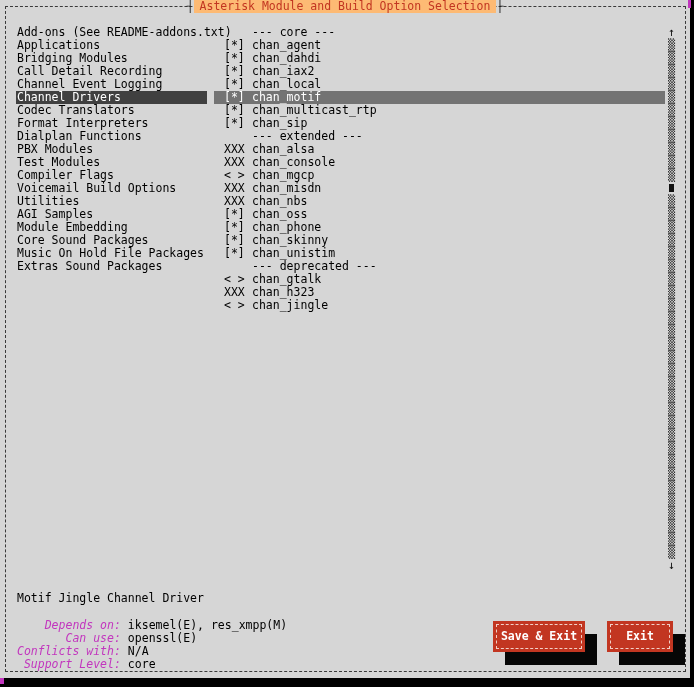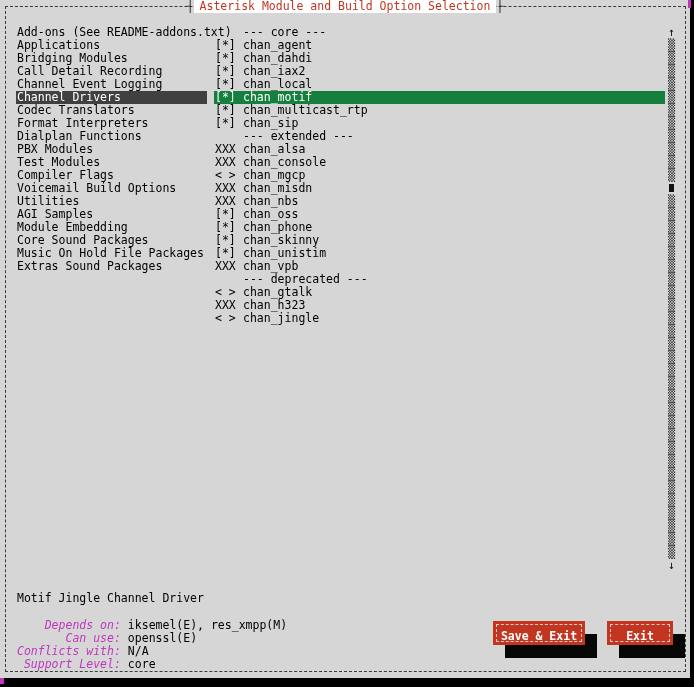--- a/index.html
+++ b/index.html
@@ -21,51 +21,51 @@
     position: absolute; left: 5px; top: 6px;
     width: 681px; height: 666px;
     border: 1px dashed #3a3a3a;
     z-index: 1;
   }
   .title-bar {
     position: absolute; left: 0; top: 0; width: 690px;
     text-align: center; z-index: 2; white-space: pre;
   }
   .title-bar .tick { color: #1a1a1a; }
-  .title-text { background: #ffffff; color: #c23621; padding: 0 6px; margin-top: 34px; }
+  .title-text { background: #fdba74; color: #c23621; padding: 0 6px; margin-top: 34px; }
   .list-left { position: absolute; left: 0; top: 26px; z-index: 2; }
   .cat-row { height: 13px; white-space: pre; }
   .cat-bar {
     display: inline-block; margin-left: 16px; width: 191px; height: 13px;
     padding-left: 1px; white-space: pre;
   }
   .cat-bar.sel { background: #404040; color: #fff; }
   .list-right { position: absolute; left: 0; top: 26px; z-index: 2; }
   .mod-row { height: 13px; white-space: pre; }
   .mod-bar {
     display: inline-block; margin-left: 214px; width: 451px; height: 13px;
-    padding-left: 1px; white-space: pre;
+    padding-left: 10px; white-space: pre;
   }
-  .mod-bar.sel { background: #15803d; color: #fff; }
+  .mod-bar.sel { background: #737373; color: #fff; }
   .mod-state { display: inline-block; width: 21px; white-space: pre; }
   .mod-name { padding-left: 7px; white-space: pre; }
   .scrollbar {
     position: absolute; left: 664px; top: 26px; width: 15px;
     text-align: center; z-index: 2;
   }
   .sb-cell { height: 13px; color: #333; }
   .sb-cell.arrow { color: #111; }
   .sb-thumb { display: inline-block; width: 5px; height: 8px; background: #111; margin-top: 2px; }
   .desc-title { position: absolute; left: 17px; top: 592px; white-space: pre; z-index: 2; }
   .attrs { position: absolute; left: 17px; top: 619px; white-space: pre; z-index: 2; }
   .attr-line { height: 13px; }
   .attr-label { color: #c236be; font-style: italic; }
   .attr-value { color: #000; padding-left: 7px; }
   .btn {
-    position: absolute; top: 621px; height: 24px;
+    position: absolute; top: 621px; height: 31px;
     background: #c23621; color: #fff; font-weight: bold;
     text-align: center; z-index: 3; cursor: pointer;
     box-shadow: 12px 13px 0 #060606;
   }
   .btn-inner {
     position: absolute; left: 3px; top: 3px; right: 3px; bottom: 3px;
     border: 1px dashed #f2cfc6; pointer-events: none;
   }
   .btn-label { display: inline-block; line-height: 31px; white-space: pre; }
   #btn-save { left: 493px; width: 92px; }
@@ -115,21 +115,20 @@
       <div class="mod-row"><span class="mod-bar"><span class="mod-state"></span><span class="mod-name">--- extended ---</span></span></div>
       <div class="mod-row"><span class="mod-bar"><span class="mod-state">XXX</span><span class="mod-name">chan_alsa</span></span></div>
       <div class="mod-row"><span class="mod-bar"><span class="mod-state">XXX</span><span class="mod-name">chan_console</span></span></div>
       <div class="mod-row"><span class="mod-bar"><span class="mod-state">&lt; &gt;</span><span class="mod-name">chan_mgcp</span></span></div>
       <div class="mod-row"><span class="mod-bar"><span class="mod-state">XXX</span><span class="mod-name">chan_misdn</span></span></div>
       <div class="mod-row"><span class="mod-bar"><span class="mod-state">XXX</span><span class="mod-name">chan_nbs</span></span></div>
       <div class="mod-row"><span class="mod-bar"><span class="mod-state">[*]</span><span class="mod-name">chan_oss</span></span></div>
       <div class="mod-row"><span class="mod-bar"><span class="mod-state">[*]</span><span class="mod-name">chan_phone</span></span></div>
       <div class="mod-row"><span class="mod-bar"><span class="mod-state">[*]</span><span class="mod-name">chan_skinny</span></span></div>
       <div class="mod-row"><span class="mod-bar"><span class="mod-state">[*]</span><span class="mod-name">chan_unistim</span></span></div>
-      <div class="mod-row"><span class="mod-bar"><span class="mod-state">XXX</span><span class="mod-name">chan_vpb</span></span></div>
       <div class="mod-row"><span class="mod-bar"><span class="mod-state"></span><span class="mod-name">--- deprecated ---</span></span></div>
       <div class="mod-row"><span class="mod-bar"><span class="mod-state">&lt; &gt;</span><span class="mod-name">chan_gtalk</span></span></div>
       <div class="mod-row"><span class="mod-bar"><span class="mod-state">XXX</span><span class="mod-name">chan_h323</span></span></div>
       <div class="mod-row"><span class="mod-bar"><span class="mod-state">&lt; &gt;</span><span class="mod-name">chan_jingle</span></span></div>
     </div>
 
   <div class="scrollbar">
       <div class="sb-cell arrow">↑</div>
       <div class="sb-cell">▒</div>
       <div class="sb-cell">▒</div>

